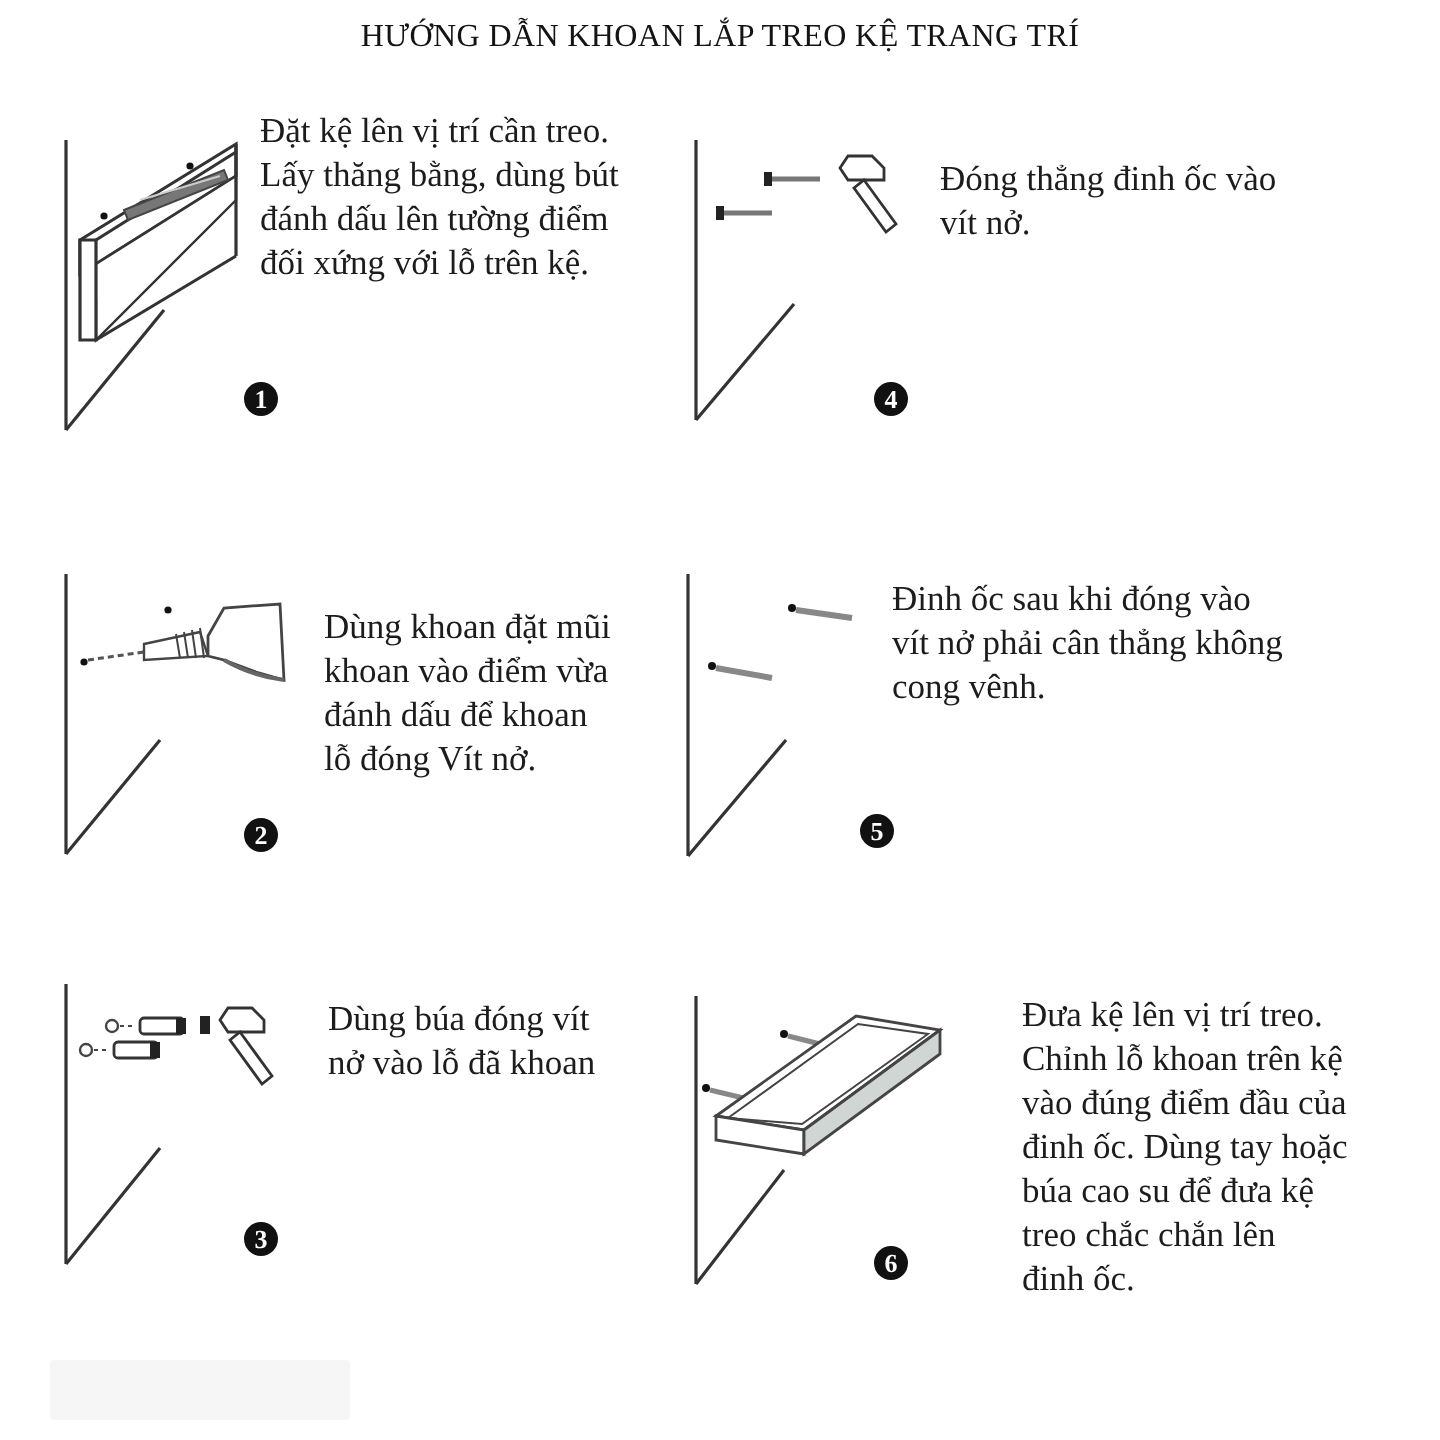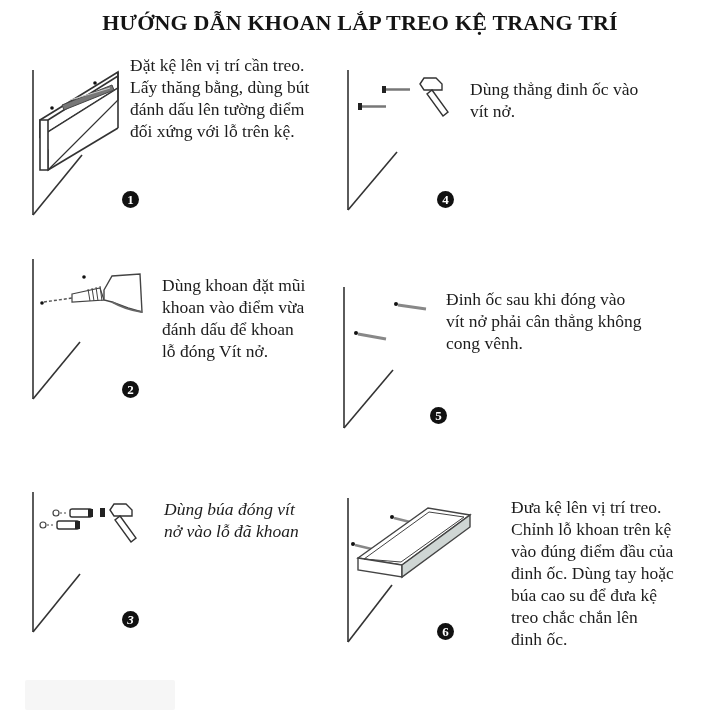--- a/index.html
+++ b/index.html
@@ -2,21 +2,21 @@
 <html><head>
   <meta charset="utf-8">
   <style>
     html, body { margin: 0; padding: 0; }
     body {
       width: 720px; height: 720px; background: #ffffff; position: relative; overflow: hidden;
       font-family: "Liberation Serif", "DejaVu Serif", serif; color: #1a1a1a;
     }
     .title {
       position: absolute; left: 0; top: 10px; width: 720px; text-align: center;
-      font-weight: bold; font-size: 22px; letter-spacing: 0.2px; color: #141414;
+      font-weight: normal; font-size: 16px; letter-spacing: 0.2px; color: #141414;
     }
     .step { position: absolute; }
     .step svg.art { position: absolute; left: 0; top: 0; overflow: visible; }
     .step .text {
       position: absolute; font-size: 17.5px; line-height: 22px; color: #1c1c1c; white-space: pre-line;
     }
     .badge {
       position: absolute; width: 17px; height: 17px; border-radius: 50%;
       background: #111; color: #fff; font-family: "Liberation Serif", serif; font-weight: bold;
       font-size: 13px; line-height: 17px; text-align: center;
@@ -66,26 +66,26 @@
     <rect x="42" y="86" width="4" height="7" fill="#222"></rect>
     <line x1="46" y1="89.5" x2="70" y2="89.5" stroke="#777" stroke-width="2.5"></line>
     <rect x="18" y="103" width="4" height="7" fill="#222"></rect>
     <line x1="22" y1="106.5" x2="46" y2="106.5" stroke="#777" stroke-width="2.5"></line>
 
     <g stroke="#333" stroke-width="1.4" fill="#fff">
       <path d="M80,84 l4,-6 h12 l6,6 v6 h-18 z"></path>
       <path d="M92,90 l16,22 l-5,4 l-16,-22 z"></path>
     </g>
   </svg>
-  <div class="text" style="left:130px;top:78px;">Dùng thẳng đinh ốc vào
+  <div class="text" style="left:130px;top:78px;">Đóng thẳng đinh ốc vào
 vít nở.</div>
   <div class="badge" style="left:97px;top:191px;">4</div>
 </div>
 
-<div class="step" style="left:0;top:224px;width:360px;height:240px;">
+<div class="step" style="left:0;top:252px;width:360px;height:240px;">
   <svg class="art" width="360" height="240">
     <g stroke="#333" fill="none" stroke-width="1.6">
       <line x1="33" y1="35" x2="33" y2="175"></line>
       <line x1="33" y1="175" x2="80" y2="118"></line>
     </g>
     <circle cx="42" cy="79" r="1.8" fill="#111"></circle>
     <circle cx="84" cy="53" r="1.8" fill="#111"></circle>
 
     <line x1="44" y1="78" x2="72" y2="74" stroke="#555" stroke-width="1.5" stroke-dasharray="3,2"></line>
     <path d="M72,70 L100,64 L104,76 L72,78 z" fill="#fff" stroke="#444" stroke-width="1.2"></path>
@@ -116,21 +116,21 @@
     <line x1="62" y1="65" x2="90" y2="69" stroke="#888" stroke-width="3"></line>
     <circle cx="20" cy="93" r="2" fill="#111"></circle>
     <line x1="22" y1="94" x2="50" y2="99" stroke="#888" stroke-width="3"></line>
   </svg>
   <div class="text" style="left:110px;top:48px;">Đinh ốc sau khi đóng vào
 vít nở phải cân thẳng không
 cong vênh.</div>
   <div class="badge" style="left:94px;top:167px;">5</div>
 </div>
 
-<div class="step" style="left:0;top:480px;width:360px;height:240px;font-style:italic;">
+<div class="step" style="left:0;top:480px;width:360px;height:240px;">
   <svg class="art" width="360" height="240">
     <g stroke="#333" fill="none" stroke-width="1.6">
       <line x1="33" y1="12" x2="33" y2="152"></line>
       <line x1="33" y1="152" x2="80" y2="94"></line>
     </g>
 
     <circle cx="56" cy="33" r="3" fill="#fff" stroke="#444" stroke-width="1.2"></circle>
     <line x1="60" y1="33" x2="68" y2="33" stroke="#444" stroke-width="1" stroke-dasharray="2,2"></line>
     <rect x="70" y="29" width="22" height="8" rx="2" fill="#fff" stroke="#333" stroke-width="1.4"></rect>
     <rect x="88" y="29" width="5" height="8" fill="#222"></rect>

